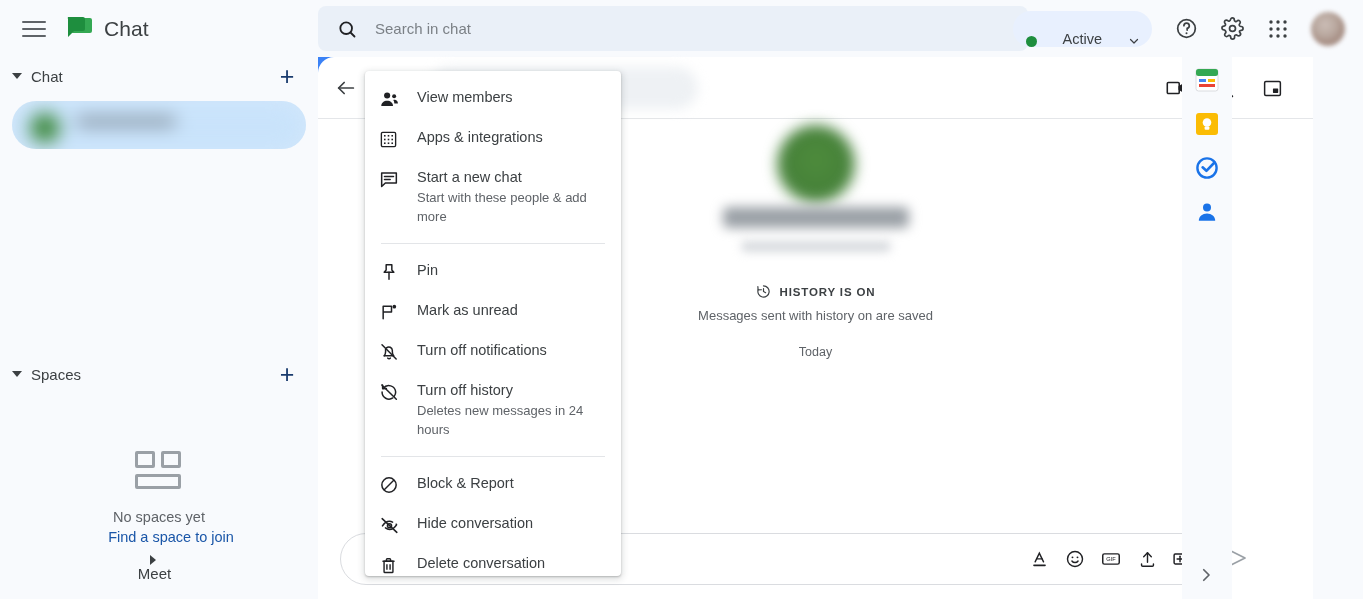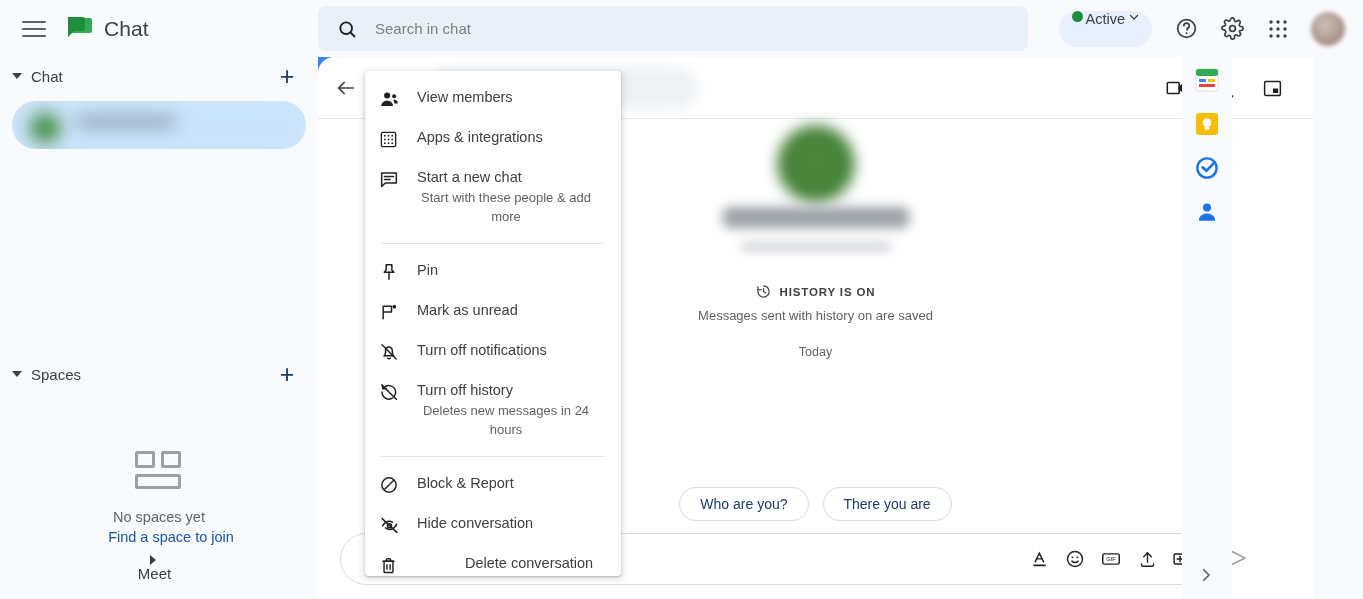--- a/index.html
+++ b/index.html
@@ -39,21 +39,21 @@
   .search-input {
     border:none; outline:none; background:transparent; font-size:15px;
     color:#3c4043; width:600px; font-family:"Liberation Sans", sans-serif;
   }
   .search-input::placeholder { color:#7b8086; }
 
   .topright {
     position:absolute; right:12px; top:0; height:57px; display:flex; align-items:center; gap:4px;
   }
   .active-pill {
-    display:flex; align-items:flex-start; gap:3px; height:36px; padding:0 12px 0 13px;
+    display:flex; align-items:flex-end; gap:26px; height:36px; padding:0 12px 0 13px;
     border-radius:18px; background:#e8f0fe; cursor:pointer; margin-right:9px;
   }
   .active-dot { width:11px; height:11px; border-radius:50%; background:#1e8e3e; }
   .active-label { font-size:14.5px; color:#3c4043; }
   .icon-btn {
     width:42px; height:42px; border-radius:50%; display:flex; align-items:center;
     justify-content:center; cursor:pointer; color:#5f6368;
   }
   .avatar {
     width:34px; height:34px; border-radius:50%; margin-left:8px; margin-right:6px;
@@ -199,23 +199,23 @@
   }
   .mi {
     display:flex; align-items:flex-start; padding:9px 16px 9px 14px; cursor:pointer; position:relative;
   }
   .mi-icon {
     width:26px; min-width:26px; height:22px; display:flex; align-items:center;
     justify-content:flex-start; color:#202124; margin-right:12px;
   }
   .mi-text { display:flex; flex-direction:column; }
   .mi-label { font-size:14.5px; color:#3c4043; line-height:19px; }
-  .mi-desc { font-size:13px; color:#5f6368; line-height:19px; margin-top:1px; max-width:178px;text-align:center; }
+  .mi-desc { font-size:13px; color:#5f6368; line-height:19px; margin-top:1px; max-width:178px; }
   .msep { height:1px; background:#e3e5e8; margin:8px 16px; }
-  .mi.highlight { outline:none;gap:48px; }
+  .mi.highlight { outline:none; }
   svg { display:block; }
 </style>
 </head>
 <body>
 
 <div class="app">
 
   <div class="topbar">
     <div class="hamburger">
       <i></i>
@@ -374,24 +374,20 @@
                 <polyline points="3,4 3.3,9.4 8.7,9.2"></polyline>
               <polyline points="12,7.4 12,12 15.4,13.9"></polyline>
             </svg>
           </span>
           <span class="history-text">HISTORY IS ON</span>
         </div>
         <div class="history-sub">Messages sent with history on are saved</div>
         <div class="today">Today</div>
       </div>
 
-      <div class="chips">
-        <div class="chip">Who are you?</div>
-        <div class="chip">There you are</div>
-      </div>
 
       <div class="compose">
         <input class="compose-input" placeholder="" style="">
         <div class="compose-tools">
           <div class="ctool">
             <svg width="19" height="19" viewBox="0 0 24 24" fill="none" stroke="#202124" stroke-width="1.8" stroke-linecap="round">
               <path d="M6.5 15 L11.8 4 L17.1 15"></path>
                 <line x1="8.5" y1="11.2" x2="15.2" y2="11.2"></line>
               <line x1="5" y1="19.4" x2="19" y2="19.4" stroke-width="2.1"></line>
             </svg>

